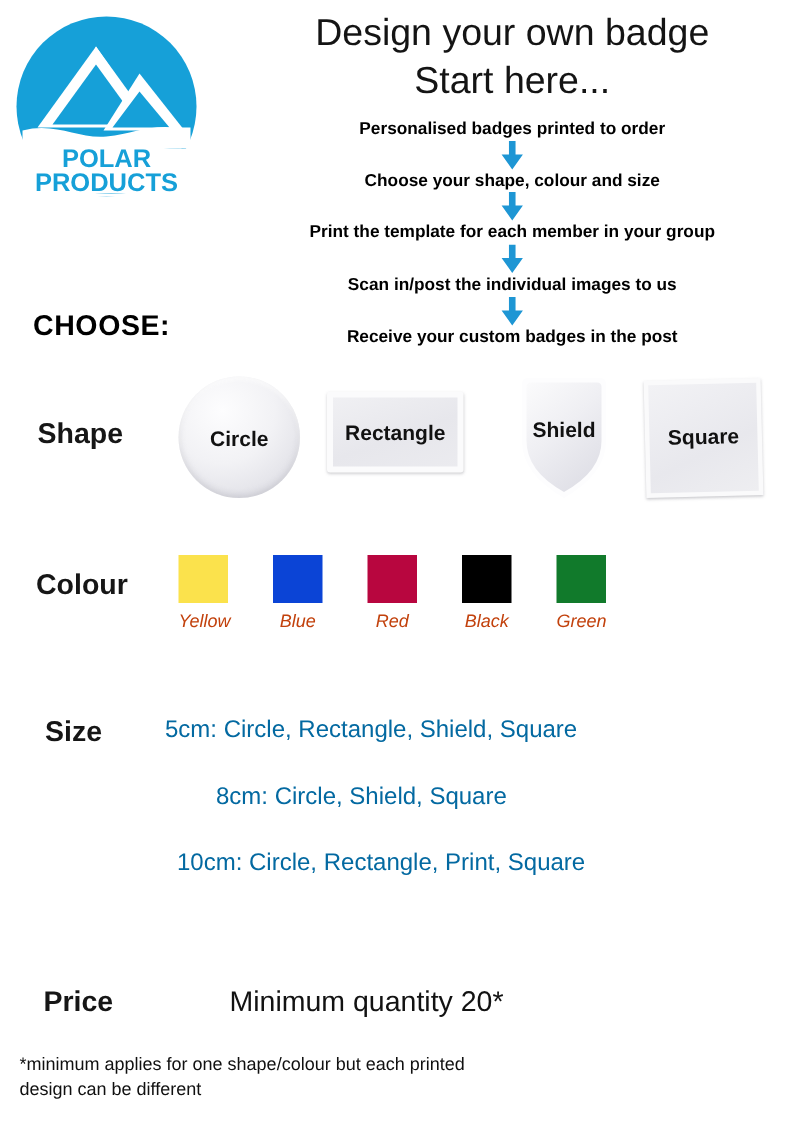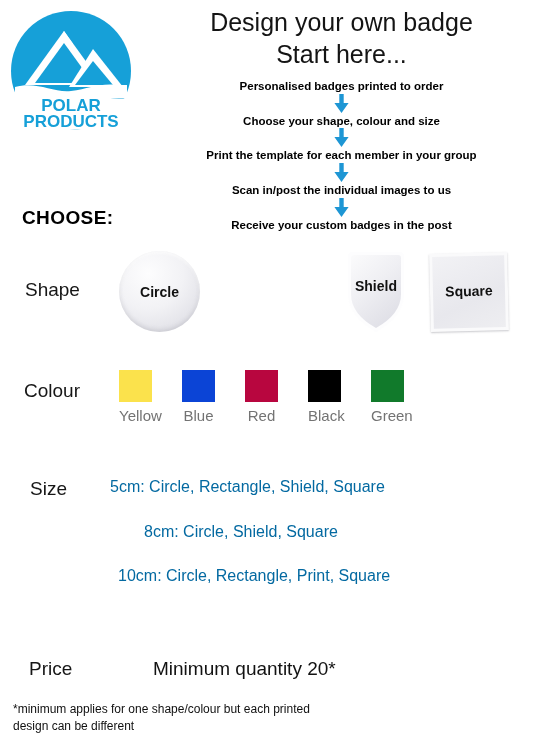--- a/index.html
+++ b/index.html
@@ -70,21 +70,21 @@
     font-size: 19px;
     font-weight: bold;
     letter-spacing: 0.4px;
     color: #000000;
   }
 
   
   .row-label {
     position: absolute;
     font-size: 19px;
-    font-weight: 400;
+    font-weight: 700;
     color: #161616;
   }
   #label-shape  { left: 25px;  top: 279px; }
   #label-colour { left: 24px;  top: 380px; }
   #label-size   { left: 30px;  top: 478px; }
   #label-price  { left: 29px;  top: 658px; }
 
   
   .shape-wrap {
     position: absolute;
@@ -186,23 +186,24 @@
     text-align: center;
   }
   .swatch {
     width: 33px;
     height: 32px;
     display: block;
   }
   .colour-name {
     display: block;
     margin-top: 5px;
-    font-size: 15px;
-    color: #737373;
+    font-size: 12px;
+    color: #c2410c;
     white-space: nowrap;
+    font-style: italic;
   }
 
   
   #sizes {
     position: absolute;
     left: 100px;
     top: 478px;
     width: 410px;
   }
   .size-line {
@@ -301,20 +302,26 @@
   <div class="row-label" id="label-shape">Shape</div>
   <div class="row-label" id="label-colour">Colour</div>
   <div class="row-label" id="label-size">Size</div>
   <div class="row-label" id="label-price">Price</div>
 
   <div class="shape-wrap" id="shape-circle">
     <div class="body"></div>
     <div class="shape-text">Circle</div>
   </div>
 
+  <div class="shape-wrap" id="shape-rect">
+    <div class="body">
+      <div class="inner"></div>
+    </div>
+    <div class="shape-text">Rectangle</div>
+  </div>
 
   <div class="shape-wrap" id="shape-shield">
     <svg width="62" height="84" viewBox="0 0 62 84">
       <defs>
         <linearGradient id="shieldGrad" x1="0" y1="0" x2="0.6" y2="1">
           <stop offset="0" stop-color="#fbfbfc"></stop>
           <stop offset="0.5" stop-color="#efeff3"></stop>
           <stop offset="1" stop-color="#e0e0e7"></stop>
         </linearGradient>
       </defs>

